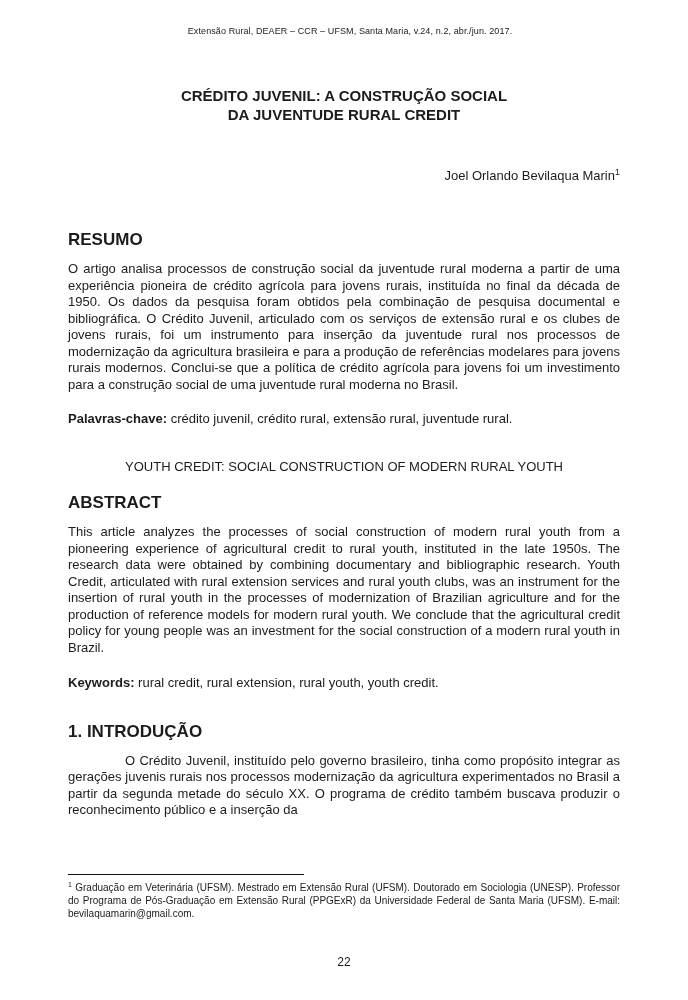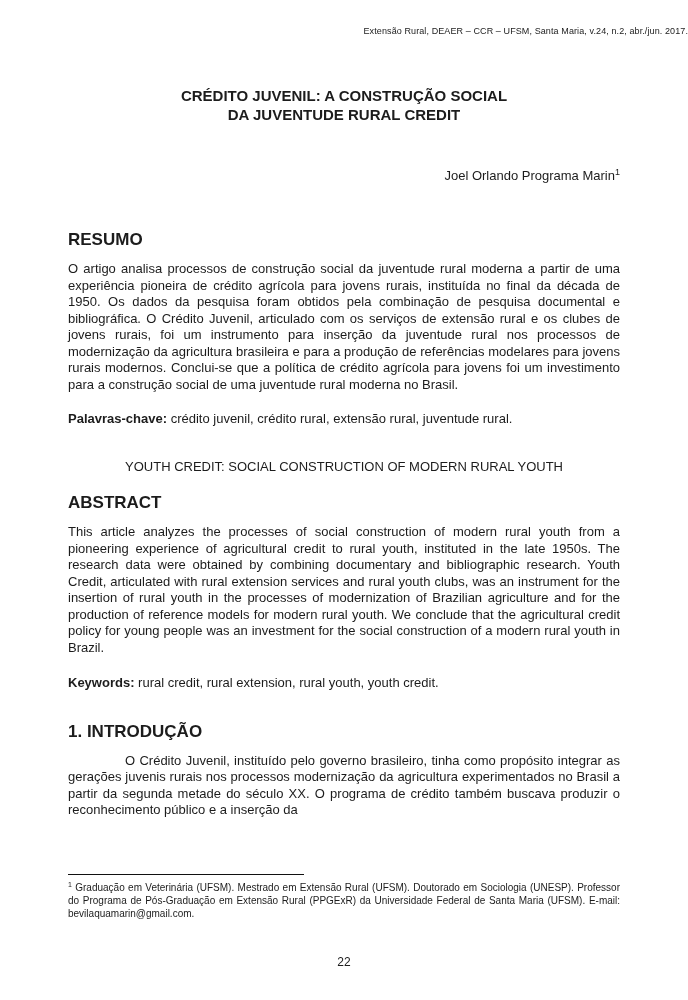--- a/index.html
+++ b/index.html
@@ -12,21 +12,21 @@
     color: #1c1c1c;
     font-family: "Liberation Sans", sans-serif;
     overflow: hidden;
   }
   .content {
     margin: 0 auto;
     width: 552px;
   }
   .jheader {
     padding-top: 26px;
-    text-align: right;
+    text-align: center;
     font-size: 9px;
     letter-spacing: 0.1px;
     color: #222;
     padding-left: 12px;
   }
   .title {
     margin-top: 50px;
     text-align: center;
     font-size: 15px;
     font-weight: bold;
@@ -107,21 +107,21 @@
 
   <div class="jheader">Extensão Rural, DEAER – CCR – UFSM, Santa Maria, v.24, n.2, abr./jun. 2017.</div>
 
   <div class="content">
 
     <h1 class="title">
         <span class="title-line">CRÉDITO JUVENIL: A CONSTRUÇÃO SOCIAL</span>
         <span class="title-line">DA JUVENTUDE RURAL CREDIT</span>
       </h1>
 
-    <div class="author"><span>Joel Orlando Programa Marin</span><sup>1</sup></div>
+    <div class="author"><span>Joel Orlando Bevilaqua Marin</span><sup>1</sup></div>
 
     <div class="sect-heading">RESUMO</div>
 
     <p class="body">O artigo analisa processos de construção social da juventude rural moderna a partir de uma experiência pioneira de crédito agrícola para jovens rurais, instituída no final da década de 1950. Os dados da pesquisa foram obtidos pela combinação de pesquisa documental e bibliográfica. O Crédito Juvenil, articulado com os serviços de extensão rural e os clubes de jovens rurais, foi um instrumento para inserção da juventude rural nos processos de modernização da agricultura brasileira e para a produção de referências modelares para jovens rurais modernos. Conclui-se que a política de crédito agrícola para jovens foi um investimento para a construção social de uma juventude rural moderna no Brasil.</p>
 
     <p class="kv"><span class="label">Palavras-chave:</span><span> crédito juvenil, crédito rural, extensão rural, juventude rural.</span></p>
 
     <div class="title-en">YOUTH CREDIT: SOCIAL CONSTRUCTION OF MODERN RURAL YOUTH</div>
 
     <div class="sect-heading mt35">ABSTRACT</div>

